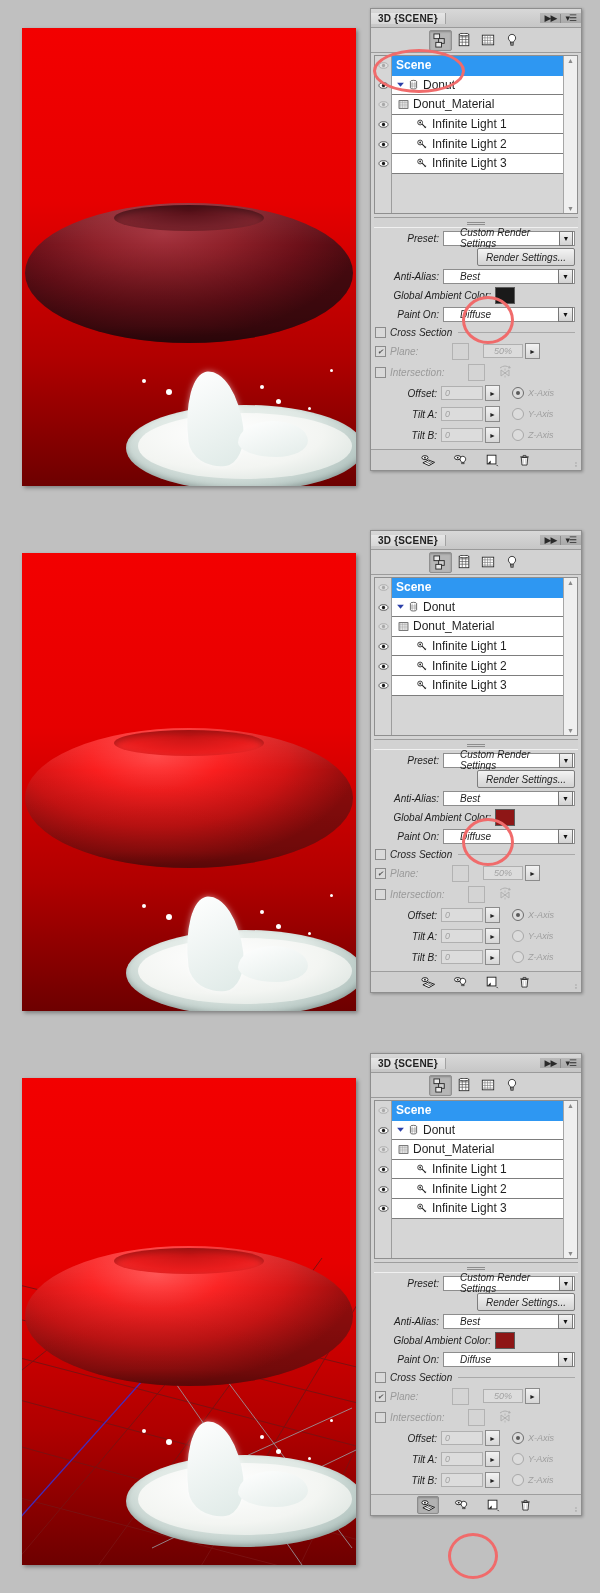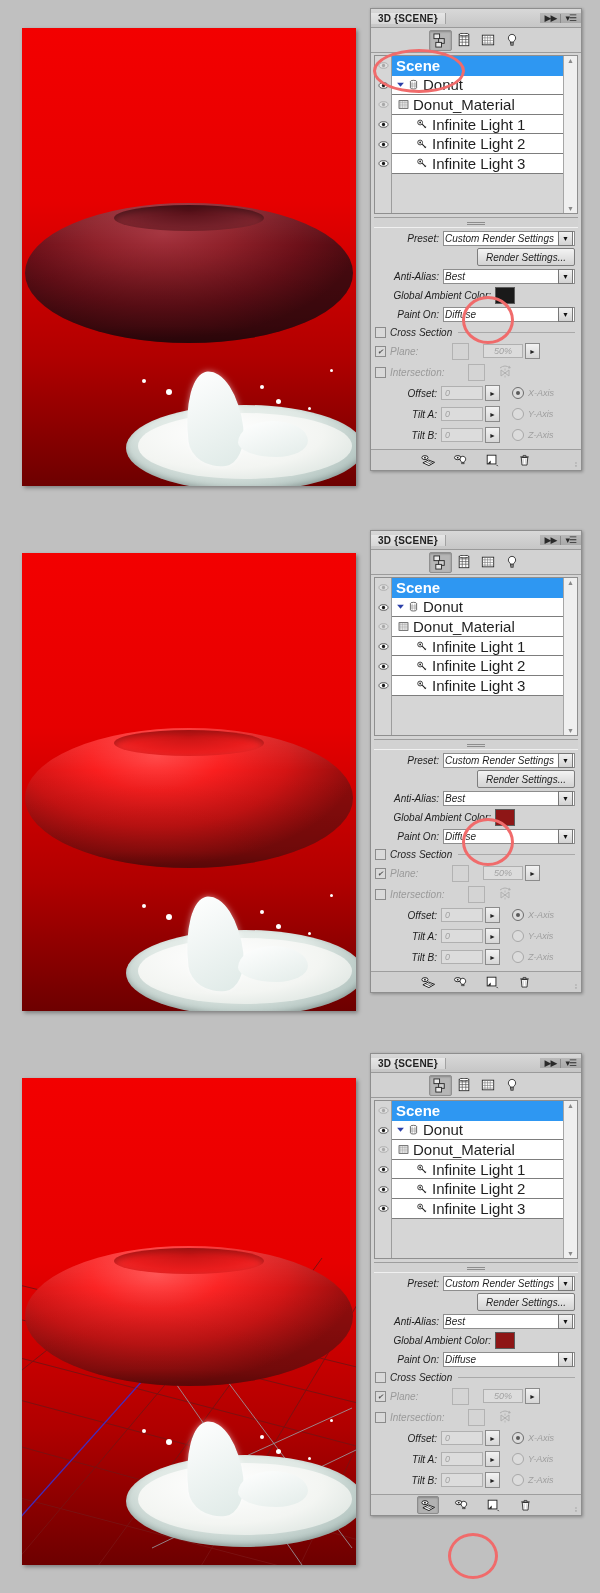--- a/index.html
+++ b/index.html
@@ -108,21 +108,21 @@
   .rows-col{flex:1;background:#fff;position:relative;}
   .trow{
     height:19.6px;
     display:flex;align-items:center;
     border-bottom:1px solid #7d7d7d;
     padding-left:2px;
     box-sizing:border-box;
     white-space:nowrap;
   }
   .trow.sel{background:#2e97f2;color:#fff;border-bottom:1px solid #2e97f2;}
-  .trow .lbl{font-size:15px;}
+  .trow .lbl{font-size:12px;}
   .trow.sel .lbl{font-weight:bold;color:#ffffff;}
   .indent1{padding-left:4px;}
   .indent2{padding-left:24px;}
   .indent-mat{padding-left:6px;}
   .tree-blank{background:#d6d6d6;}
   .scroll-col{
     width:13px;flex:0 0 13px;
     background:#efefef;
     border-left:1px solid #a6a6a6;
     display:flex;flex-direction:column;justify-content:space-between;
@@ -140,21 +140,21 @@
     background:#d2d2d2;
   }
   .grip i{display:block;width:18px;height:1px;background:#8d8d8d;box-shadow:0 2px 0 #8d8d8d;}
 
   .settings{padding:2px 6px 0 4px;font-style:italic;}
   .frow{display:flex;align-items:center;height:17px;margin-bottom:2px;}
   .flabel{text-align:right;padding-right:4px;font-size:10px;color:#1d1d1d;}
   .combo{
     flex:1;height:15px;background:#fff;border:1px solid #8d8d8d;
     display:flex;align-items:center;justify-content:space-between;
-    padding:0 0 0 1px;font-size:10px;box-sizing:border-box;
+    padding:0 0 0 16px;font-size:10px;box-sizing:border-box;
   }
   .combo .arrow{
     width:13px;height:13px;margin:0 1px 0 0;
     background:linear-gradient(#f2f2f2,#d2d2d2);
     border:1px solid #777;
     display:flex;align-items:center;justify-content:center;
     font-size:7px;color:#111;
   }
   .btn{
     height:16px;background:linear-gradient(#f3f3f3,#d3d3d3);

